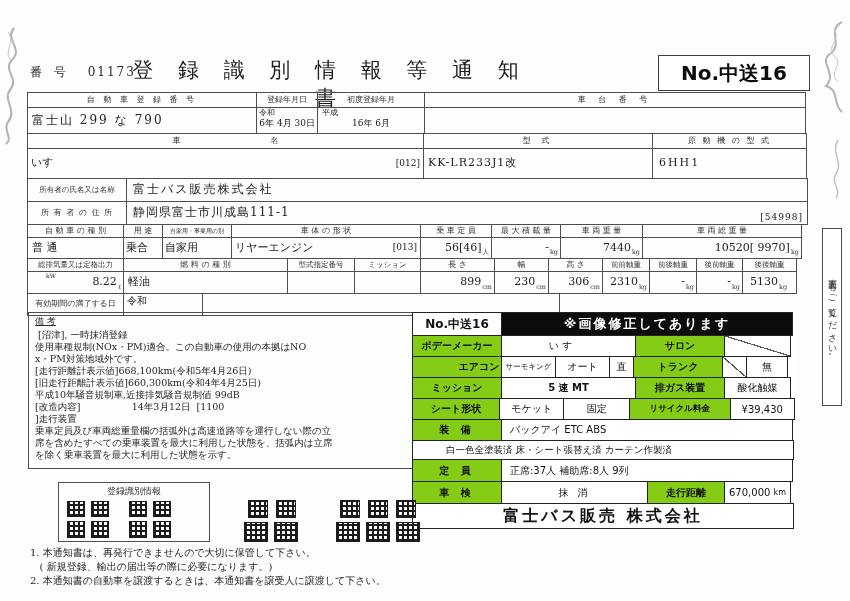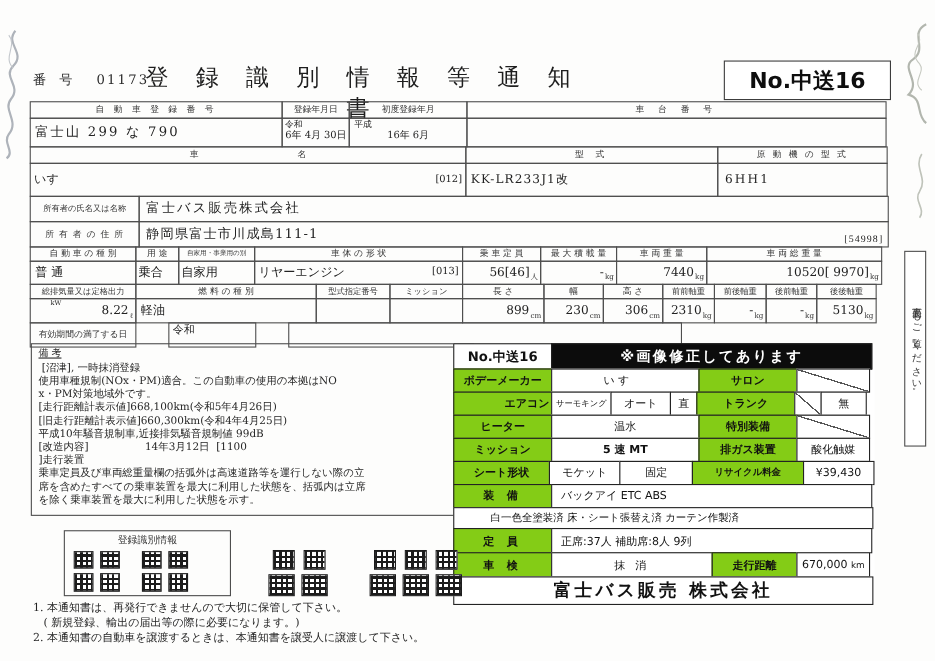--- a/index.html
+++ b/index.html
@@ -122,21 +122,21 @@
 
   <div class="row" style="height:23px;">
     <div class="c hd" style="width:100px;font-size:7.5px;">所有者の氏名又は名称</div>
     <div class="c val" style="width:682px;padding-left:6px;font-size:12px;letter-spacing:2px;">富士バス販売株式会社</div>
   </div>
 
   <div class="row" style="height:23px;">
     <div class="c hd" style="width:100px;font-size:8px;letter-spacing:1px;">所 有 者 の 住 所</div>
     <div class="c val" style="width:682px;padding-left:6px;font-size:12px;letter-spacing:1px;justify-content:space-between;">
       <span>静岡県富士市川成島111-1</span>
-      <span style="font-size:9px;align-self:flex-end;margin:0 4px 1px 16px;font-family:Liberation Serif, serif;">[54998]</span>
+      <span style="font-size:9px;align-self:flex-end;margin:0 4px 1px 16px;">[54998]</span>
     </div>
   </div>
 
   <div class="row" style="height:13px;">
     <div class="c hd" style="width:97px;">自 動 車 の 種 別</div>
     <div class="c hd" style="width:40px;">用 途</div>
     <div class="c hd" style="width:70px;font-size:6px;">自家用・事業用の別</div>
     <div class="c hd" style="width:190px;">車 体 の 形 状</div>
     <div class="c hd" style="width:72px;">乗 車 定 員</div>
     <div class="c hd" style="width:70px;">最 大 積 載 量</div>
@@ -210,27 +210,27 @@
         <span class="u">kg</span>
     </div>
     <div class="c val right" style="width:48px;">
       <span>-</span>
         <span class="u">kg</span>
     </div>
     <div class="c val right" style="width:47px;">
       <span>-</span>
         <span class="u">kg</span>
     </div>
-    <div class="c val right" style="width:55px;">
+    <div class="c val right" style="width:55px;justify-content:center;">
       <span>5130</span>
         <span class="u">kg</span>
     </div>
   </div>
 
-  <div class="row" style="height:22px;gap:30px;">
+  <div class="row" style="height:22px;">
     <div class="c hd" style="width:97px;font-size:8px;">有効期間の満了する日</div>
     <div class="c val" style="width:80px;align-items:flex-start;padding:1px 3px;font-size:10px;">令和</div>
     <div class="c val" style="width:358px;"></div>
   </div>
 </div>
 
 <div class="remarks abs" style="left:28px;top:312px;width:403px;height:157px;">
   <div style="font-size:9px;text-decoration:underline;margin-bottom:1px;">備  考</div>
   <div class="line"> [沼津], 一時抹消登録</div>
   <div class="line">使用車種規制(NOx・PM)適合。この自動車の使用の本拠はNO</div>
@@ -260,26 +260,20 @@
   <div class="p-row" style="height:21px;">
     <div class="p lab" style="width:90px;padding-left:44px;">エアコン</div>
     <div class="p" style="width:55px;font-size:7.5px;">サーモキング</div>
     <div class="p" style="width:55px;">オート</div>
     <div class="p" style="width:25px;">直</div>
     <div class="p lab" style="width:90px;">トランク</div>
     <div class="p diag" style="width:25px;"></div>
     <div class="p" style="width:42px;">無</div>
   </div>
   <div class="p-row" style="height:21px;">
-    <div class="p lab" style="width:90px;">ヒーター</div>
-    <div class="p" style="width:135px;">温水</div>
-    <div class="p lab" style="width:90px;">特別装備</div>
-    <div class="p diag" style="width:67px;"></div>
-  </div>
-  <div class="p-row" style="height:21px;">
     <div class="p lab" style="width:90px;">ミッション</div>
     <div class="p" style="width:135px;font-weight:bold;">5 速  MT</div>
     <div class="p lab" style="width:90px;">排ガス装置</div>
     <div class="p" style="width:67px;">酸化触媒</div>
   </div>
   <div class="p-row" style="height:21px;">
     <div class="p lab" style="width:90px;">シート形状</div>
     <div class="p" style="width:67px;">モケット</div>
     <div class="p" style="width:68px;">固定</div>
     <div class="p lab" style="width:104px;font-size:8.5px;">リサイクル料金</div>

